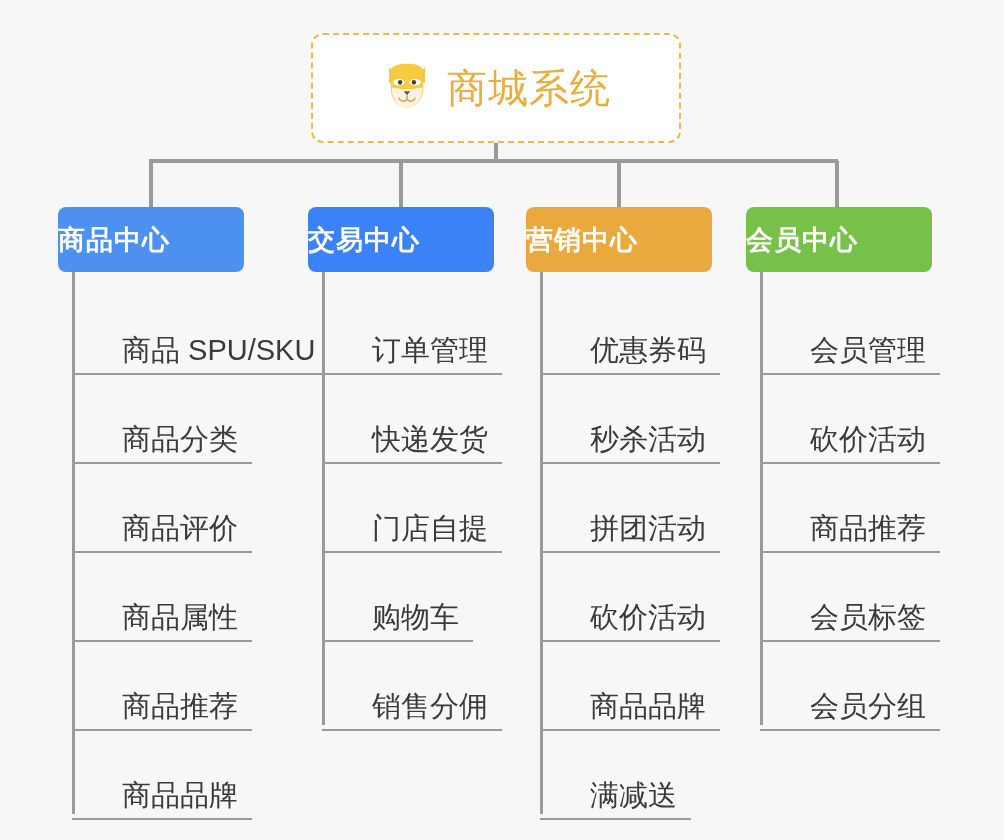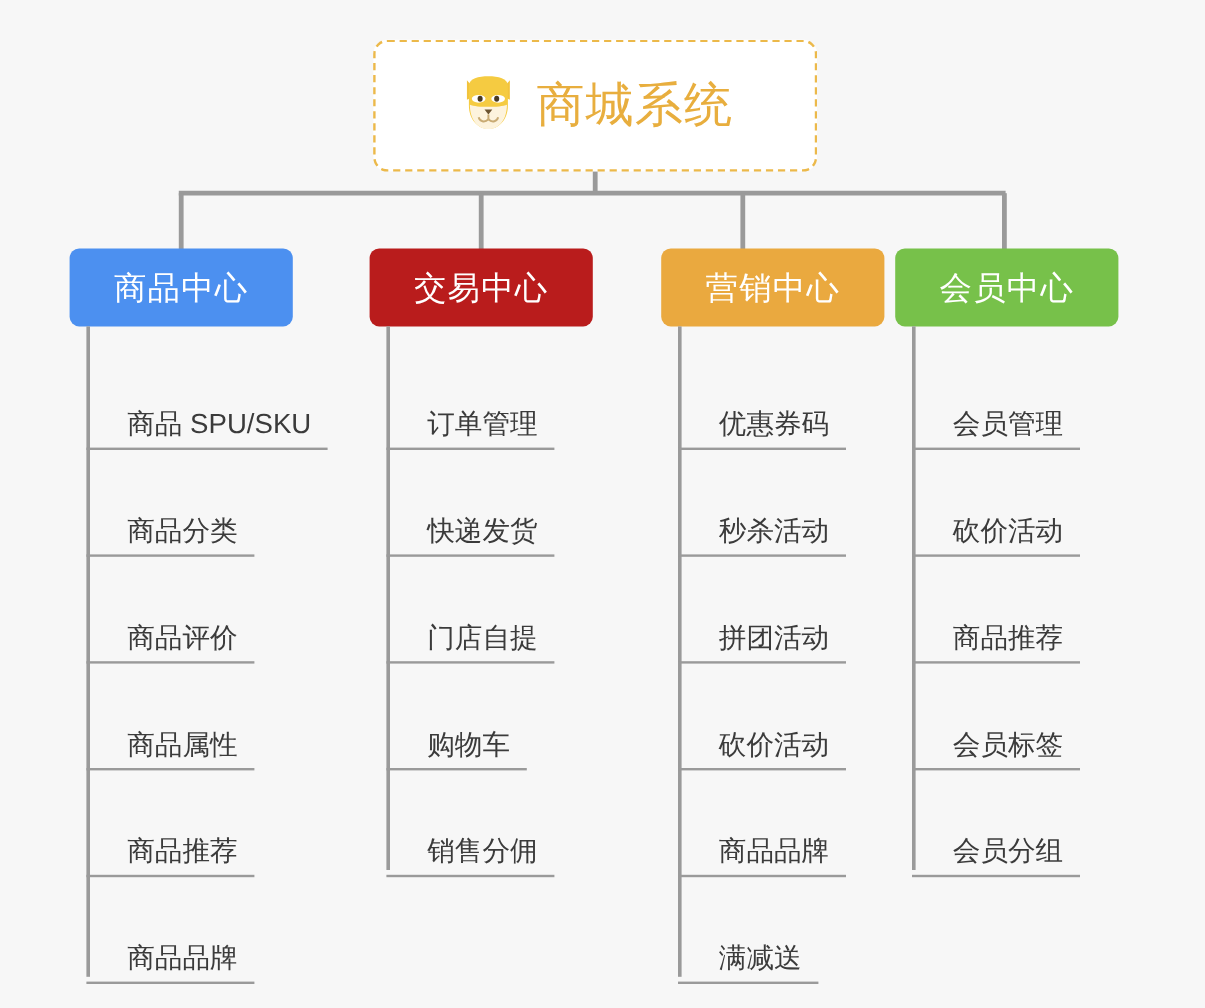--- a/index.html
+++ b/index.html
@@ -66,26 +66,25 @@
   
   .branch {
     position: absolute;
     top: 207px;
   }
   .branch-header {
     height: 65px;
     border-radius: 8px;
     display: flex;
     align-items: center;
-    justify-content: center;
     color: #ffffff;
     font-size: 27px;
     letter-spacing: 1px;
     white-space: nowrap;
-    font-weight: 400;
+    font-weight: 700;
   }
 
   
   .leaf-list {
     position: relative;
     margin-left: 14px;
     padding-left: 0;
     padding-top: 14px;
   }
   .leaf-trunk {
@@ -100,22 +99,22 @@
     position: relative;
     height: 89px;
     display: flex;
     align-items: flex-end;
     padding-left: 0;
   }
   .leaf-underline {
     position: relative;
     display: inline-block;
     border-bottom: 2px solid #9a9a9a;
-    padding: 0 14px 5px 34px;
-    font-size: 23px;
+    padding: 0 14px 5px 50px;
+    font-size: 29px;
     color: #3b3b3b;
     line-height: 1.25;
     white-space: nowrap;
   }
   .leaf-item:first-child { height: 75px; }
 </style>
 </head>
 <body>
 
 <div id="mindmap">
@@ -171,21 +170,21 @@
       <div class="leaf-item">
           <span class="leaf-underline">商品推荐</span>
         </div>
       <div class="leaf-item">
           <span class="leaf-underline">商品品牌</span>
         </div>
     </div>
   </div>
 
   <div class="branch" style="left:308px; width:186px;">
-    <div class="branch-header" style="background:#b91c1c;">
+    <div class="branch-header" style="background:#3b82f6;">
       <span>交易中心</span>
     </div>
     <div class="leaf-list">
       <div class="leaf-trunk"></div>
       <div class="leaf-item">
           <span class="leaf-underline">订单管理</span>
         </div>
       <div class="leaf-item">
           <span class="leaf-underline">快递发货</span>
         </div>
@@ -194,21 +193,21 @@
         </div>
       <div class="leaf-item">
           <span class="leaf-underline">购物车</span>
         </div>
       <div class="leaf-item">
           <span class="leaf-underline">销售分佣</span>
         </div>
     </div>
   </div>
 
-  <div class="branch" style="left:551px; width:186px;">
+  <div class="branch" style="left:526px; width:186px;">
     <div class="branch-header" style="background:#eaa93f;">
       <span>营销中心</span>
     </div>
     <div class="leaf-list">
       <div class="leaf-trunk"></div>
       <div class="leaf-item">
           <span class="leaf-underline">优惠券码</span>
         </div>
       <div class="leaf-item">
           <span class="leaf-underline">秒杀活动</span>

